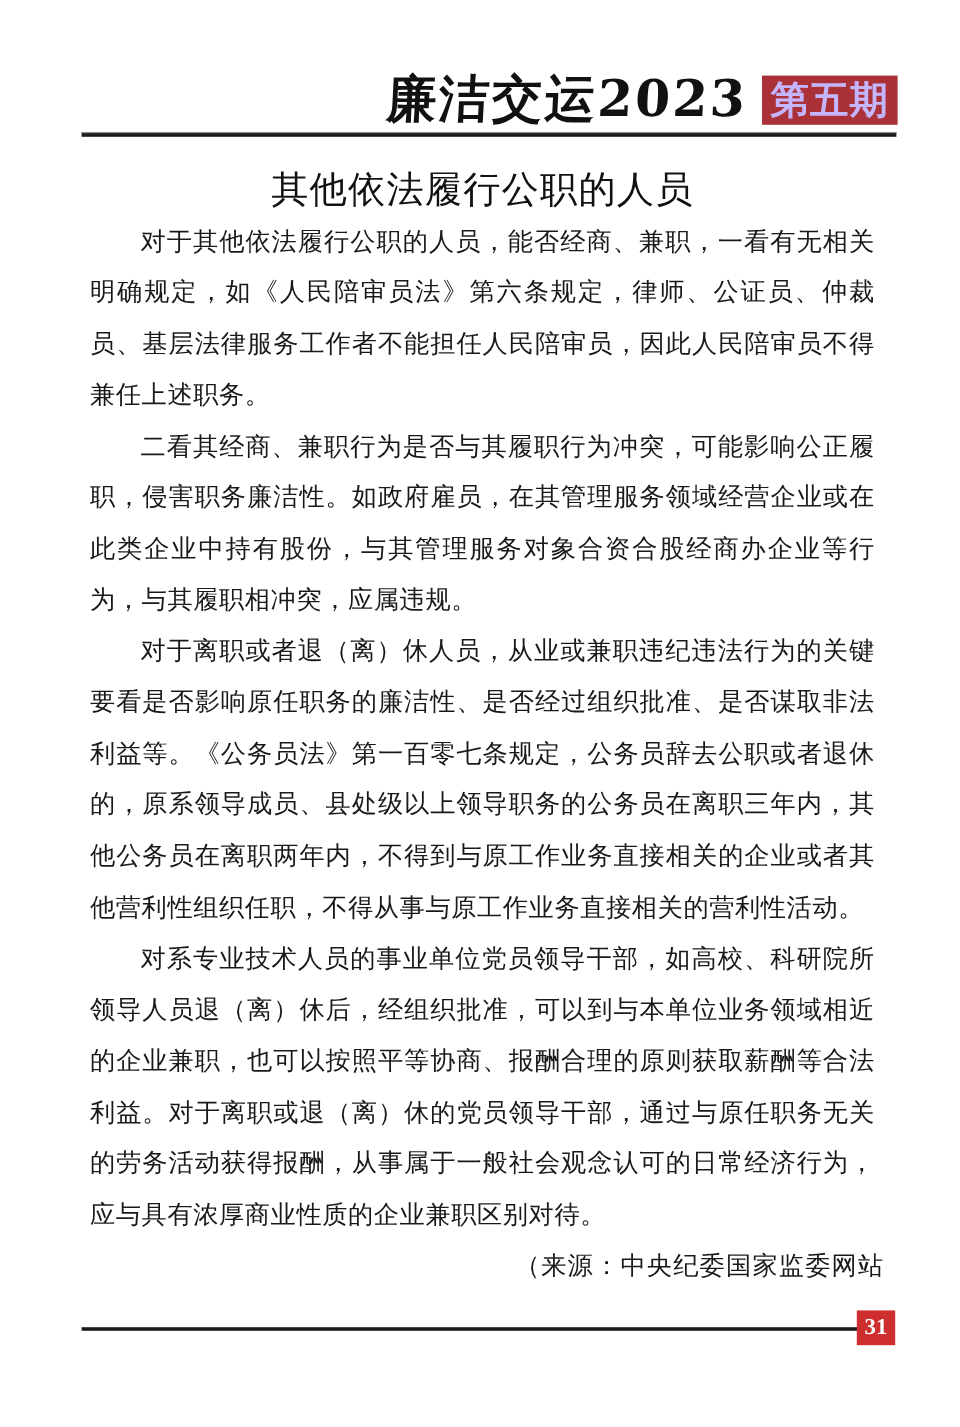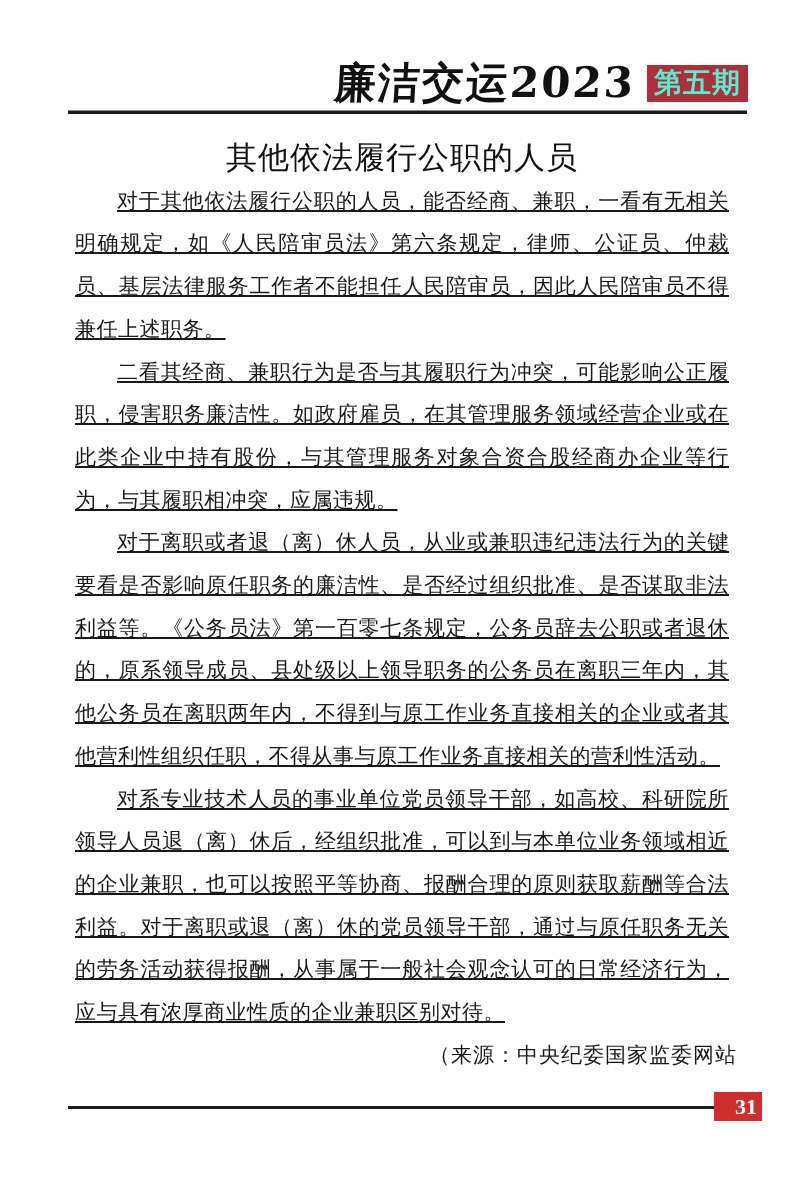--- a/index.html
+++ b/index.html
@@ -30,24 +30,24 @@
     font-family: "DejaVu Serif", serif;
     font-weight: bold;
     font-size: 42px;
     letter-spacing: 2px;
     color: #111111;
     transform: skewX(-3deg);
     line-height: 1;
   }
   .issue-badge {
     background: #A93137;
-    color: #5eead4;
+    color: #c4b5fd;
     font-family: "Liberation Serif", serif;
     font-weight: bold;
-    font-size: 28px;
+    font-size: 32px;
     line-height: 1;
     padding: 4px 7px 5px 7px;
     letter-spacing: 1px;
   }
   .header-rule {
     position: absolute;
     top: 110px;
     left: 68px;
     width: 679px;
     height: 3px;
@@ -73,21 +73,20 @@
     font-weight: normal;
     text-align: center;
     line-height: 42.7px;
     color: #111111;
     letter-spacing: 1px;
   }
   .content p {
     margin: 0;
     text-indent: 2em;
     letter-spacing: 0.5px;
-    text-decoration: underline;
   }
   .source {
     text-align: right;
     margin-right: -8px;
     letter-spacing: 1px;
   }
 
   
   .footer-rule {
     position: absolute;
@@ -100,24 +99,23 @@
   .page-number {
     position: absolute;
     top: 1092px;
     left: 714px;
     width: 32px;
     height: 29px;
     background: #CE2E2E;
     color: #ffffff;
     font-family: "Liberation Serif", serif;
     font-weight: bold;
-    font-size: 22px;
+    font-size: 19px;
     line-height: 29px;
     text-align: center;
-    padding-left: 16px;
   }
 </style>
 </head>
 <body>
 
 <div class="page">
 
   <header>
     <div class="masthead">
       <span class="pub-title">廉洁交运2023</span>

